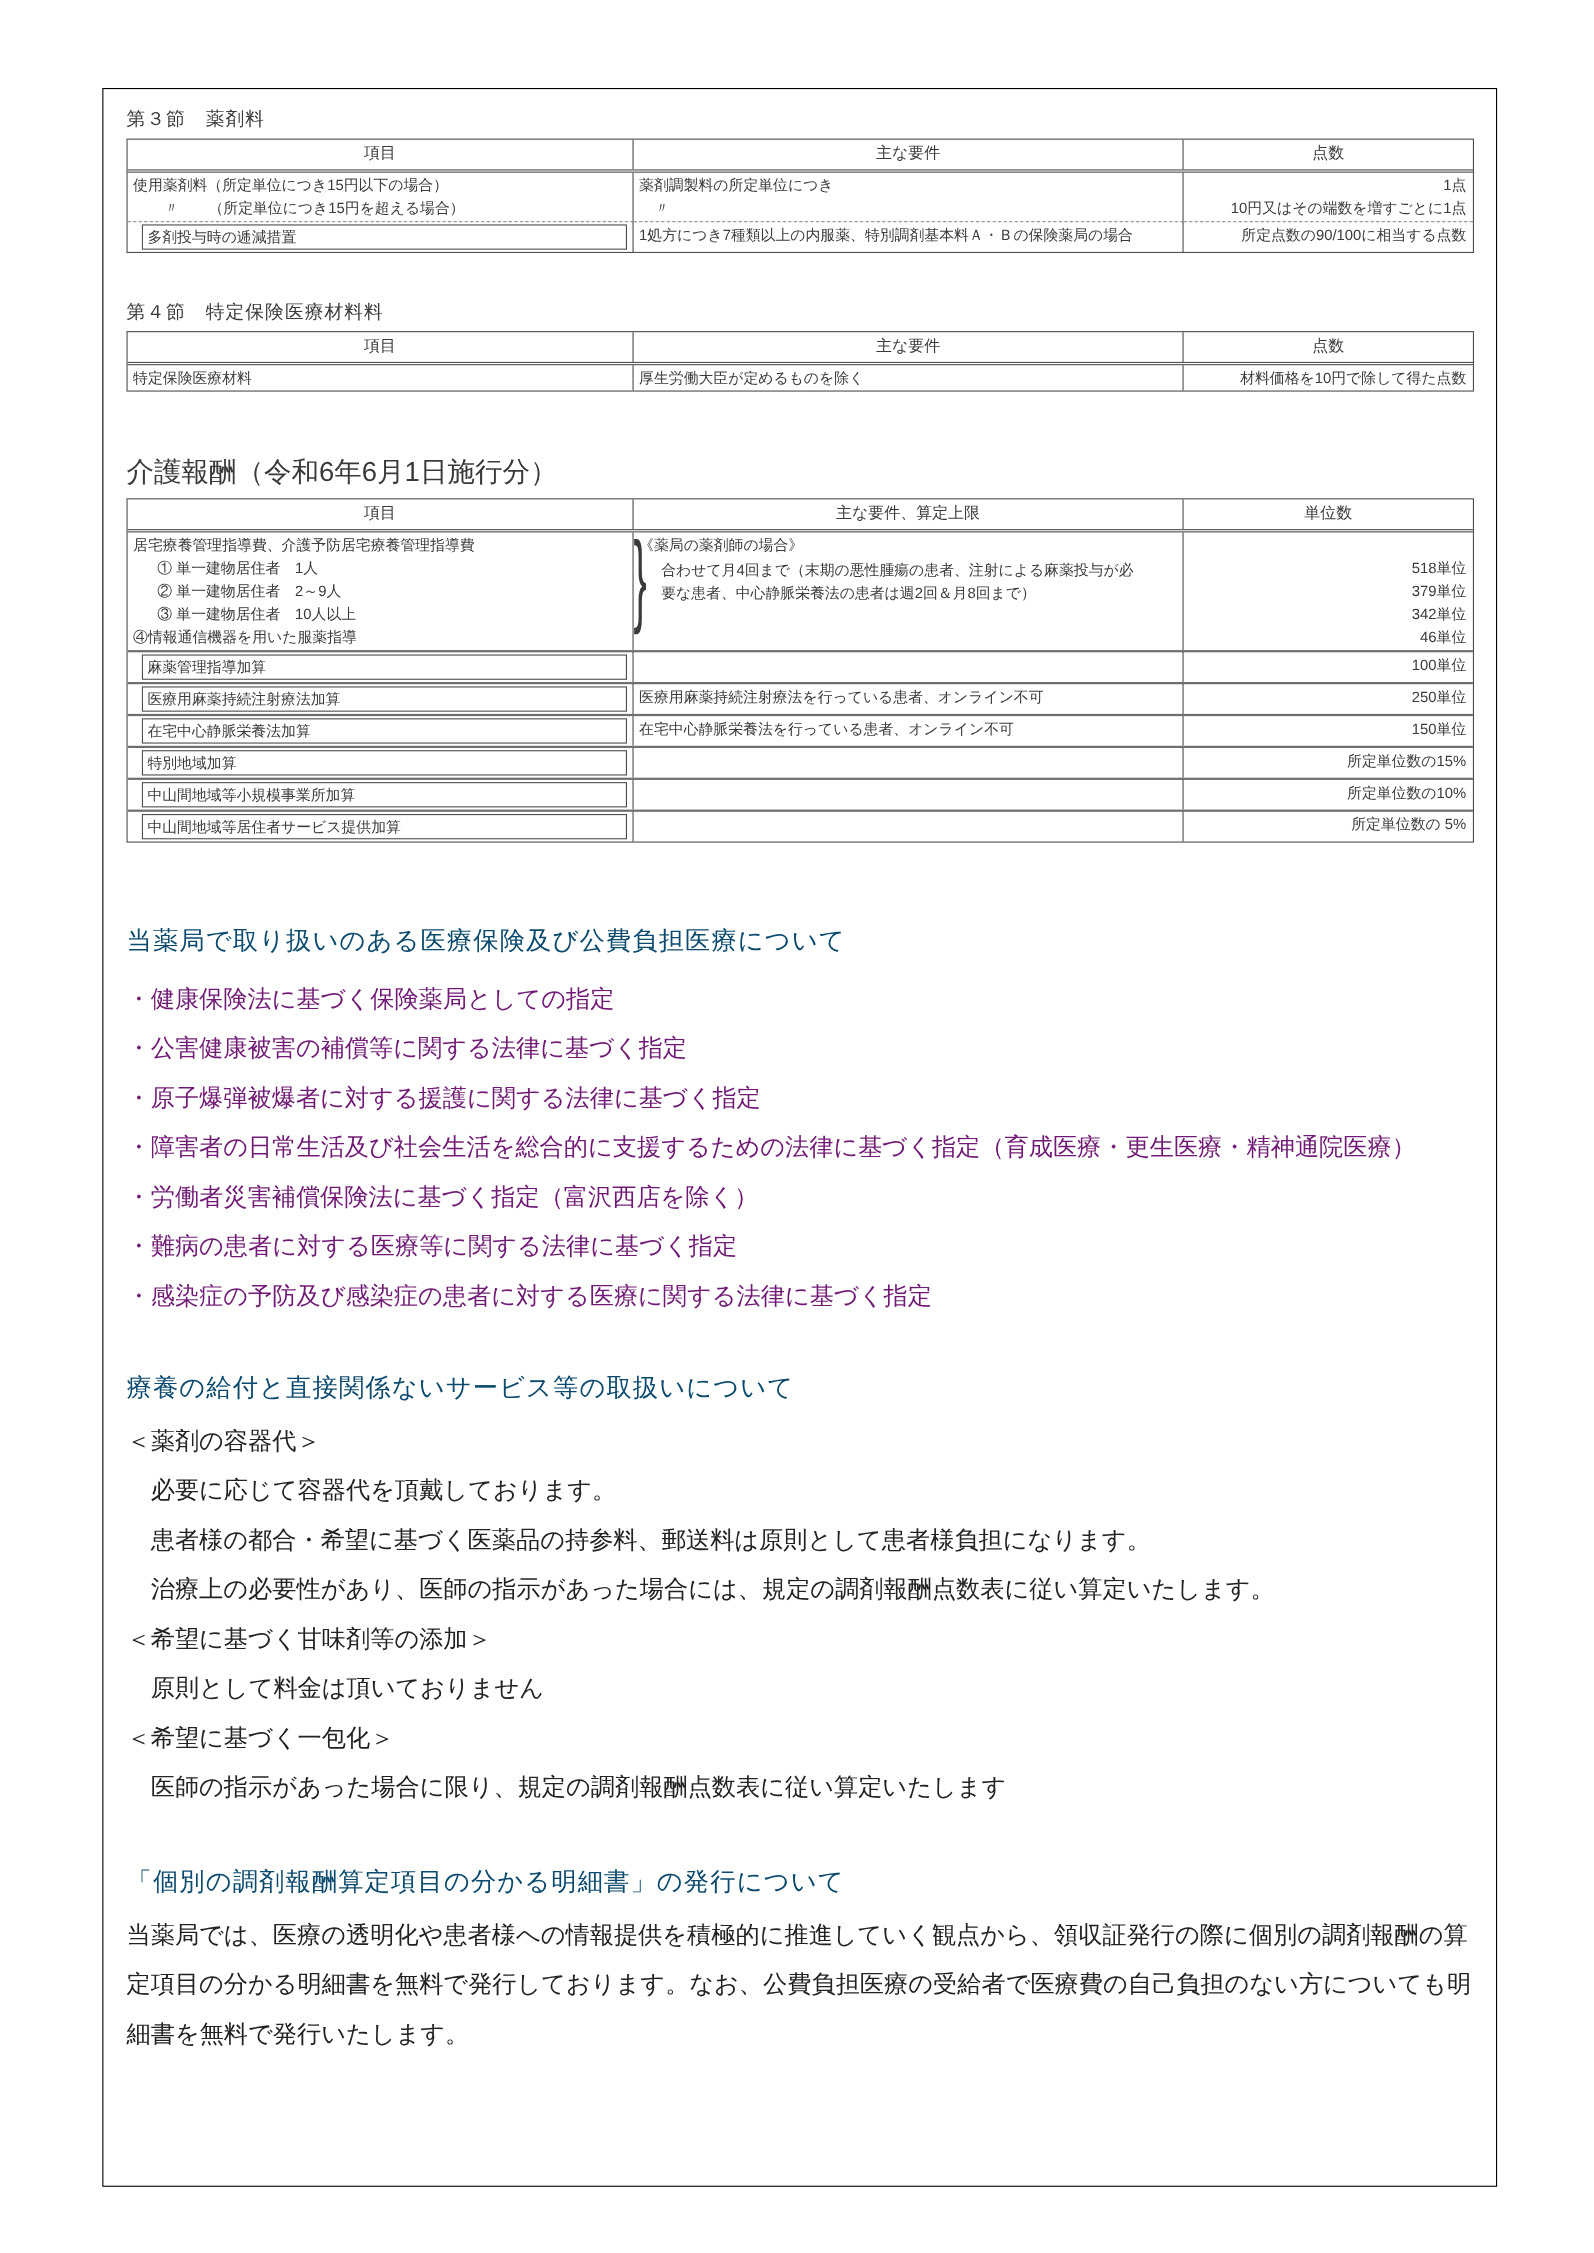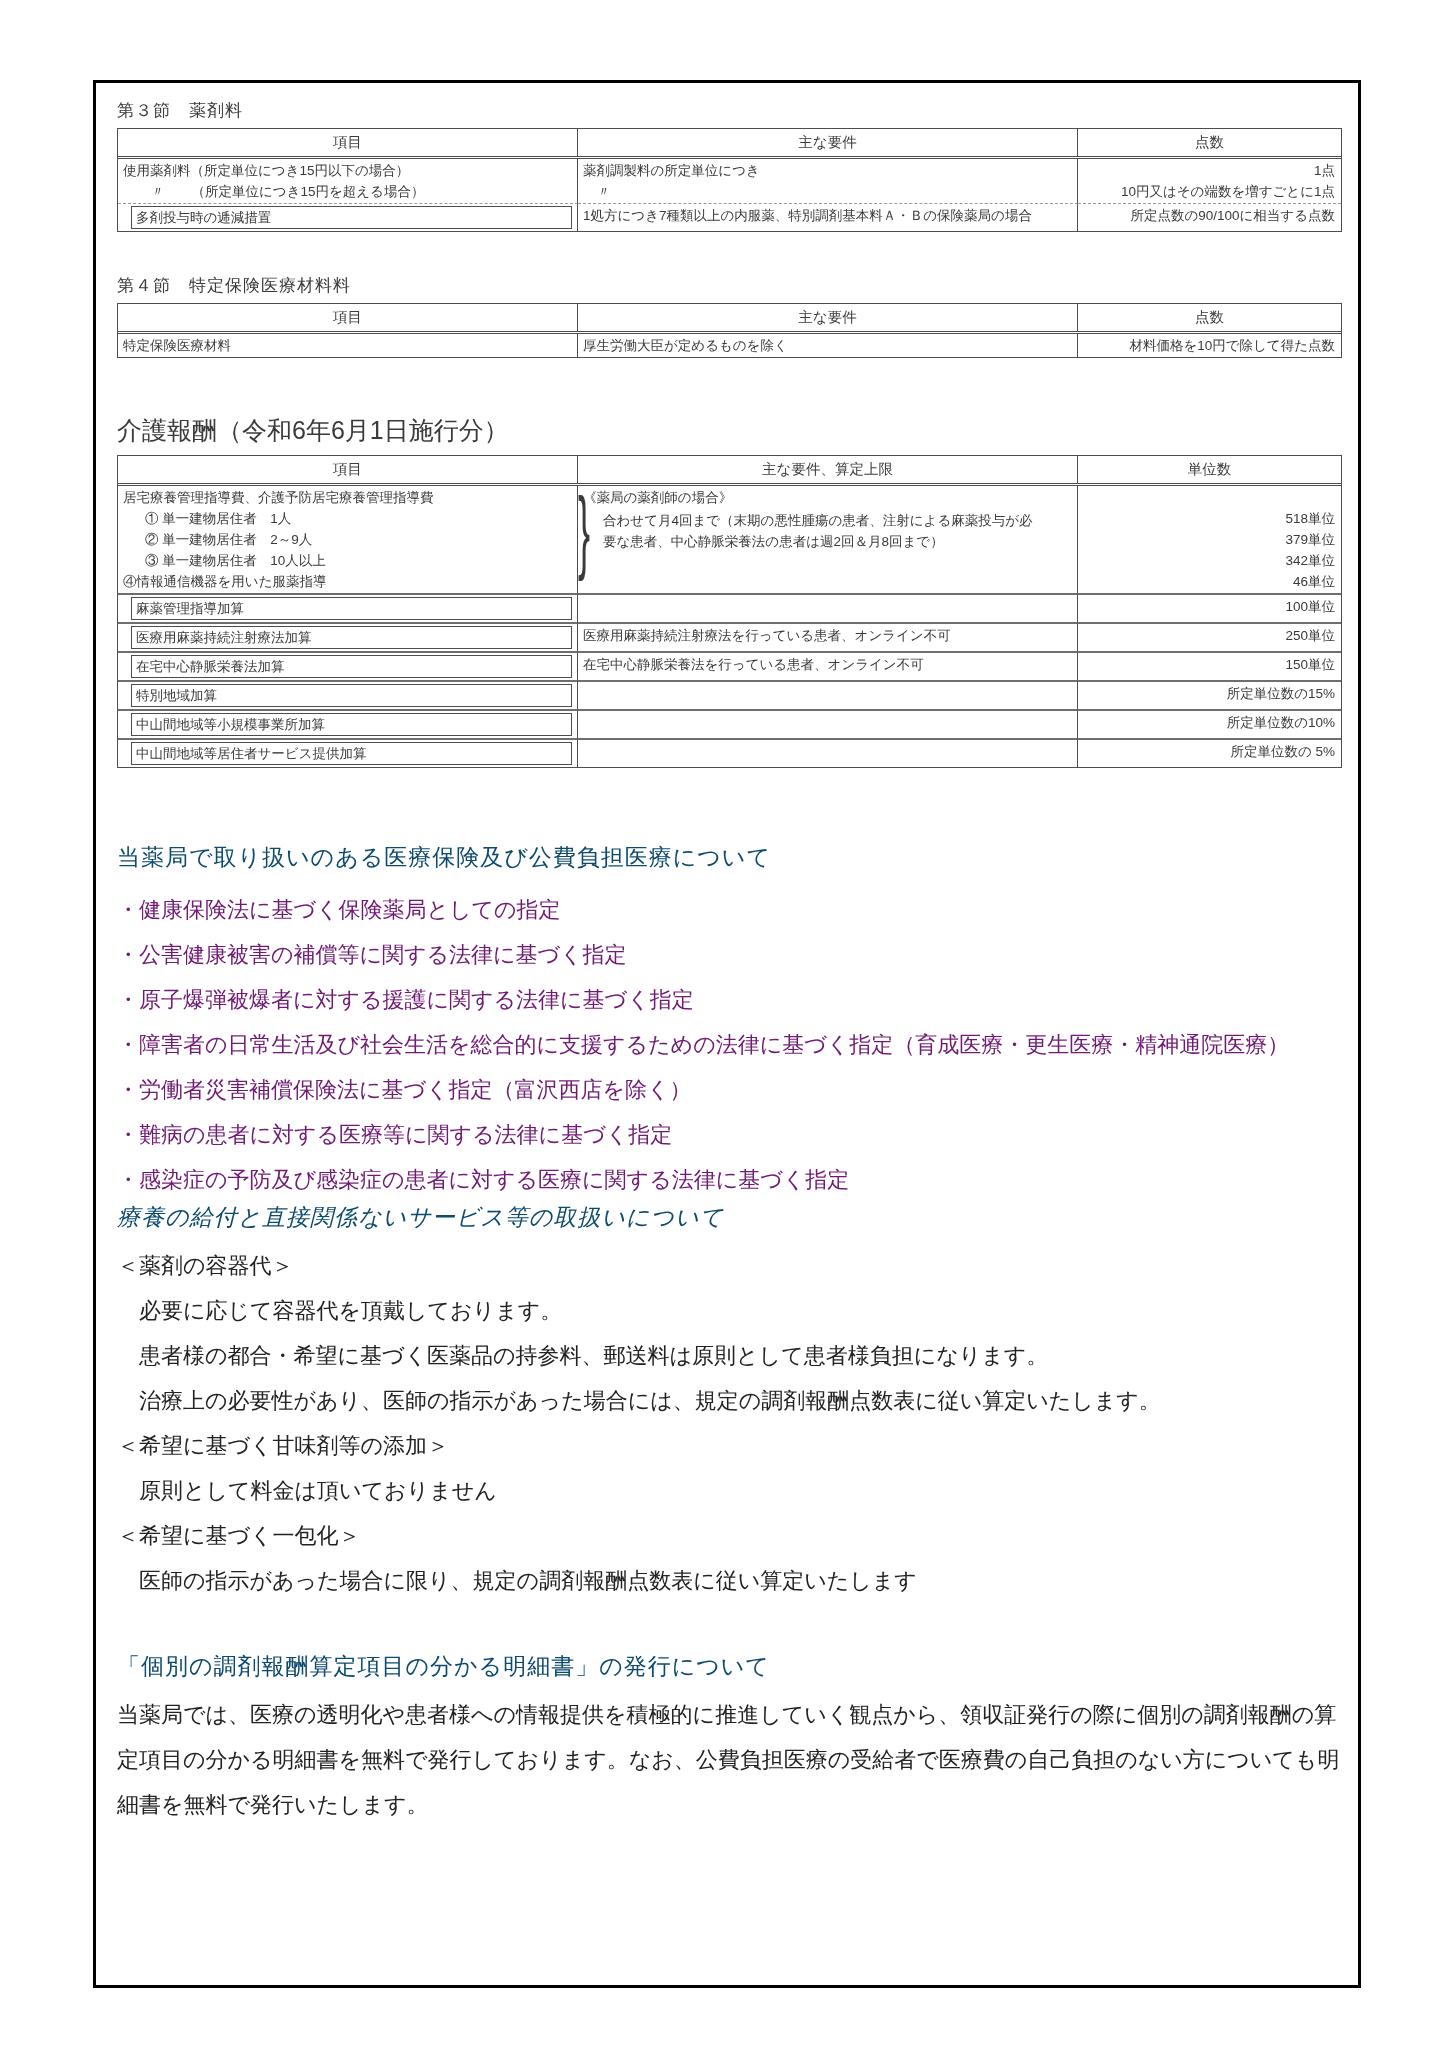--- a/index.html
+++ b/index.html
@@ -1,19 +1,19 @@
 <!DOCTYPE html>
 <html><head>
 <meta charset="utf-8">
 <style>
   html,body{margin:0;padding:0;background:#ffffff;}
   .page{position:relative;width:1449px;height:2048px;background:#ffffff;overflow:hidden;
         font-family:"Liberation Sans",sans-serif;color:#333333;}
   .frame{position:absolute;left:93px;top:80px;width:1268px;height:1908px;
-         border:3px solid #000000;box-sizing:border-box;padding:10px 21px 0 21px;}
+         border:1px solid #000000;box-sizing:border-box;padding:10px 21px 0 21px;}
 
   
   .sec-title{font-size:17px;font-weight:normal;margin:0;color:#3a3a3a;letter-spacing:1px;}
   .t1{margin-top:6px;margin-bottom:6px;}
   .t2{margin-top:42px;margin-bottom:6px;}
   .kaigo-title{font-size:25px;font-weight:normal;margin:56px 0 8px 0;color:#3a3a3a;}
 
   
   .tbl{width:1225px;border:1px solid #4d4d4d;box-sizing:border-box;font-size:13.5px;line-height:21px;color:#3a3a3a;}
   .row{display:flex;align-items:stretch;}
@@ -33,21 +33,21 @@
   .brace{font-size:30px;font-weight:200;color:#3a3a3a;transform:scaleY(3.1) scaleX(1.2);
          transform-origin:center;display:inline-block;margin:0 10px 0 -4px;line-height:30px;}
   .note{width:440px;padding-left:4px;}
   .units-col div{height:21px;}
   .spacer-line{height:21px;}
 
   
   .orange-head{font-size:23px;color:#0c4a6e;font-family:"Liberation Serif",serif;
                font-weight:normal;margin:0;letter-spacing:1px;}
   .oh1{margin-top:74px;}
-  .oh2{font-style:italic;}
+  .oh2{margin-top:46px;}
   .oh3{margin-top:48px;}
   .bullets{margin-top:14px;font-family:"Liberation Serif",serif;font-size:22px;color:#701a75;}
   .bullet{line-height:45px;padding-left:26px;text-indent:-26px;}
   .svc{margin-top:10px;font-family:"Liberation Serif",serif;font-size:22px;color:#222;}
   .svc-line{line-height:45px;}
   .svc-indent{padding-left:22px;}
   .closing{margin-top:10px;font-family:"Liberation Serif",serif;font-size:22px;color:#222;
            line-height:45px;width:1230px;}
 </style>
 </head>

